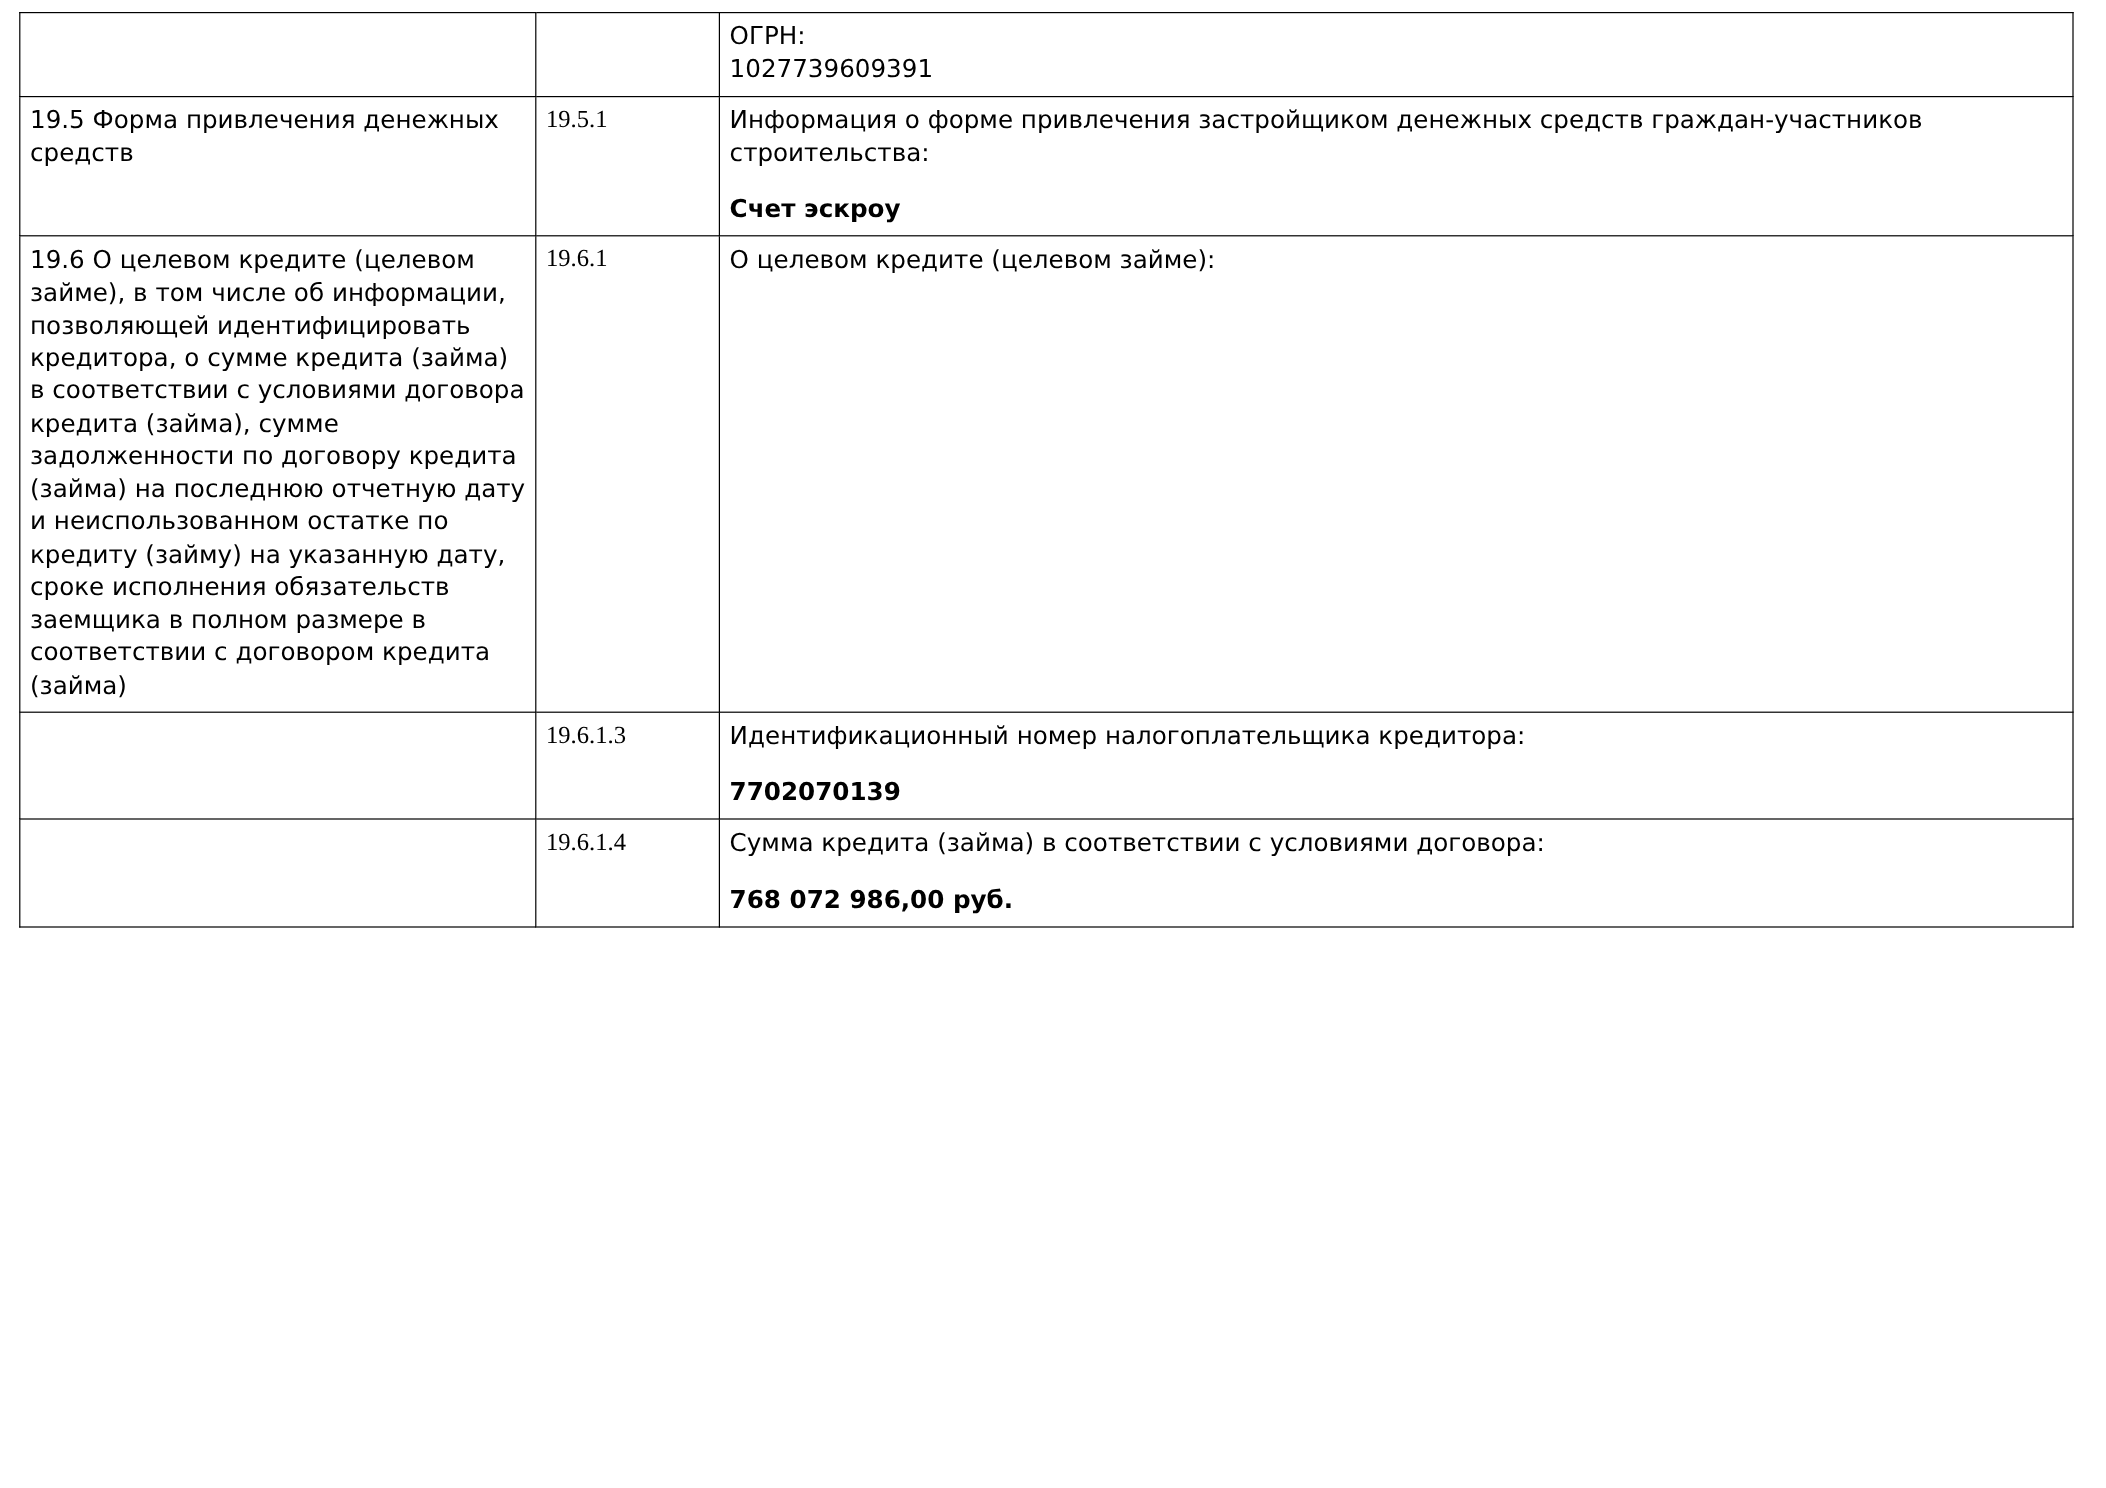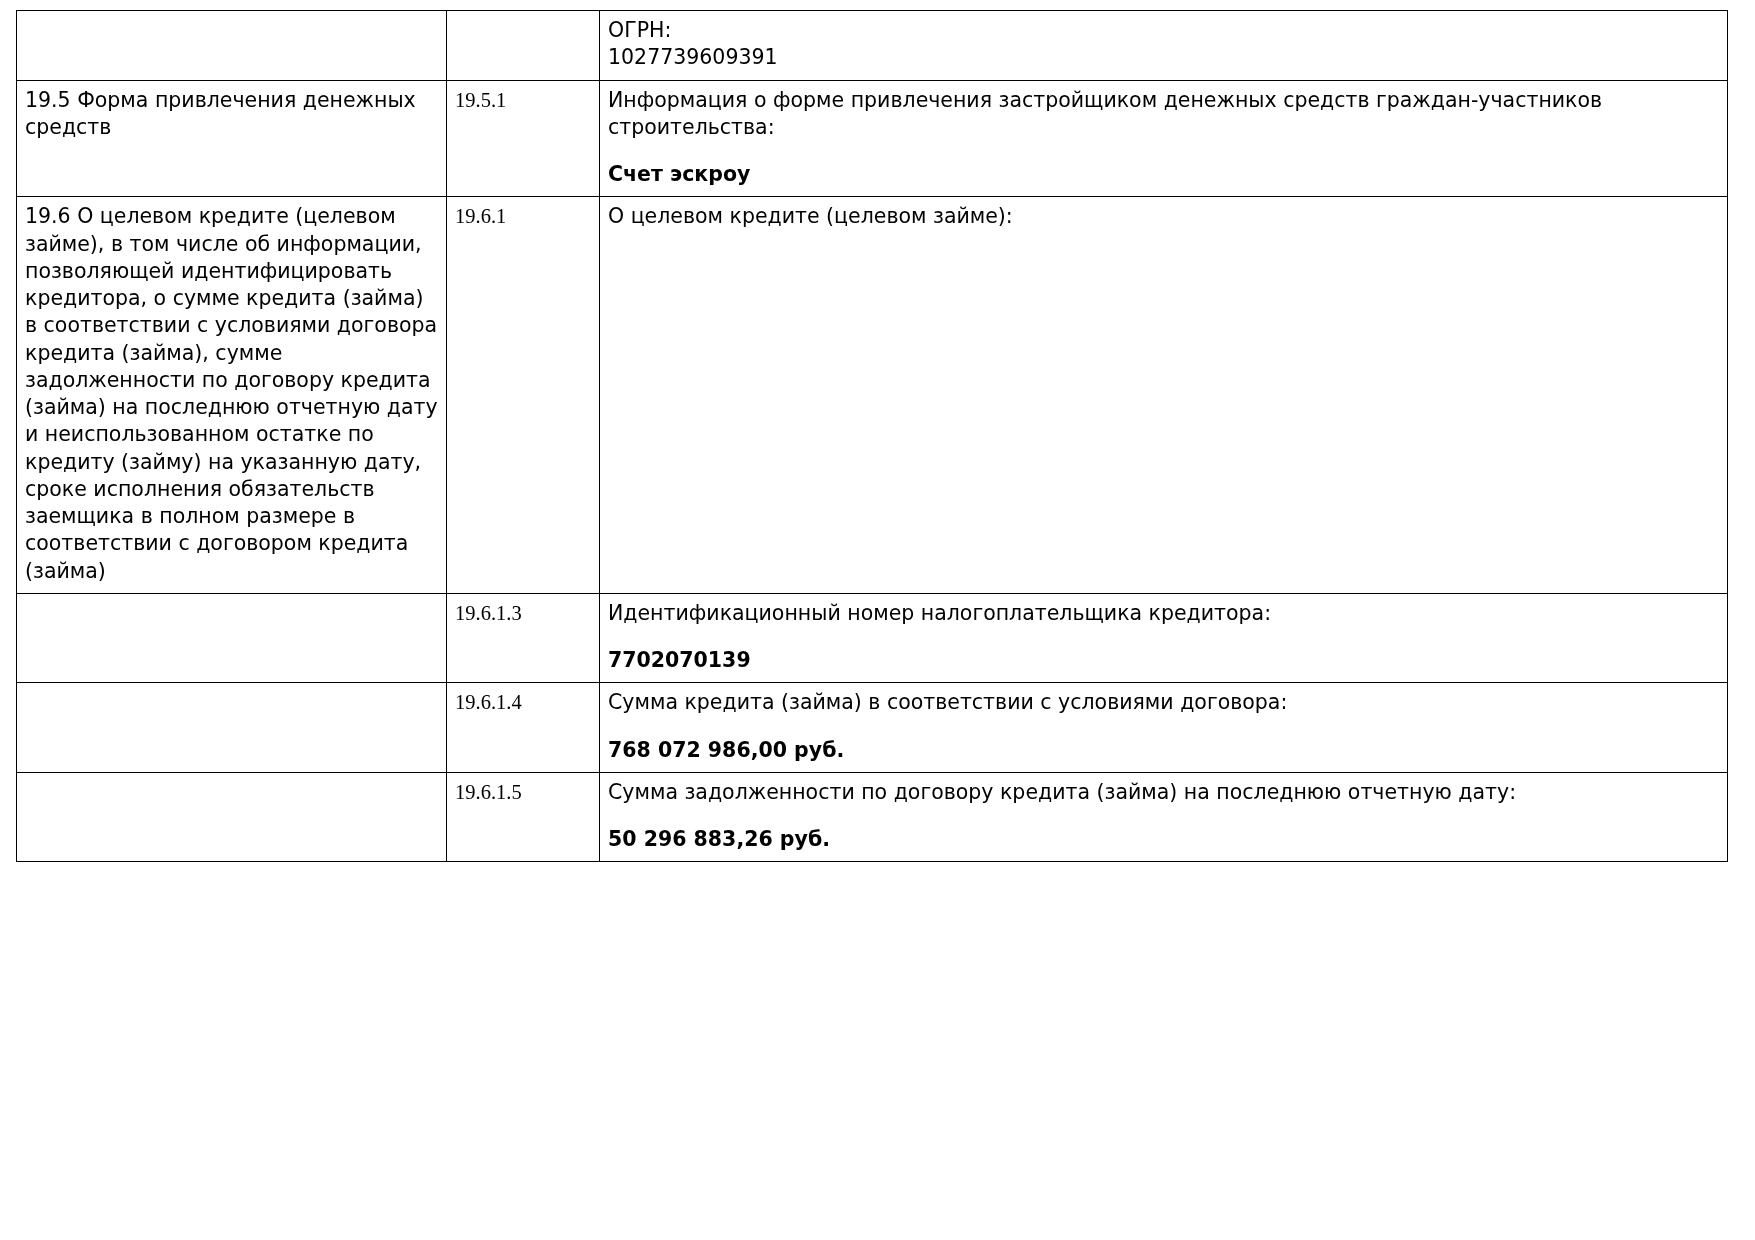--- a/index.html
+++ b/index.html
@@ -136,28 +136,16 @@
         </td>
         <td class="code-cell">
           <span>19.6.1.4</span>
         </td>
         <td class="value-cell">
           <span class="line">Сумма кредита (займа) в соответствии с условиями договора:</span>
           <span class="line val-bold">768 072 986,00 руб.</span>
         </td>
       </tr>
 
-      <tr>
-        <td class="label-cell empty-cell">
-          <span></span>
-        </td>
-        <td class="code-cell">
-          <span>19.6.1.5</span>
-        </td>
-        <td class="value-cell">
-          <span class="line">Сумма задолженности по договору кредита (займа) на последнюю отчетную дату:</span>
-          <span class="line val-bold">50 296 883,26 руб.</span>
-        </td>
-      </tr>
 
     </tbody>
   </table>
 </div>
 
 </body></html>

